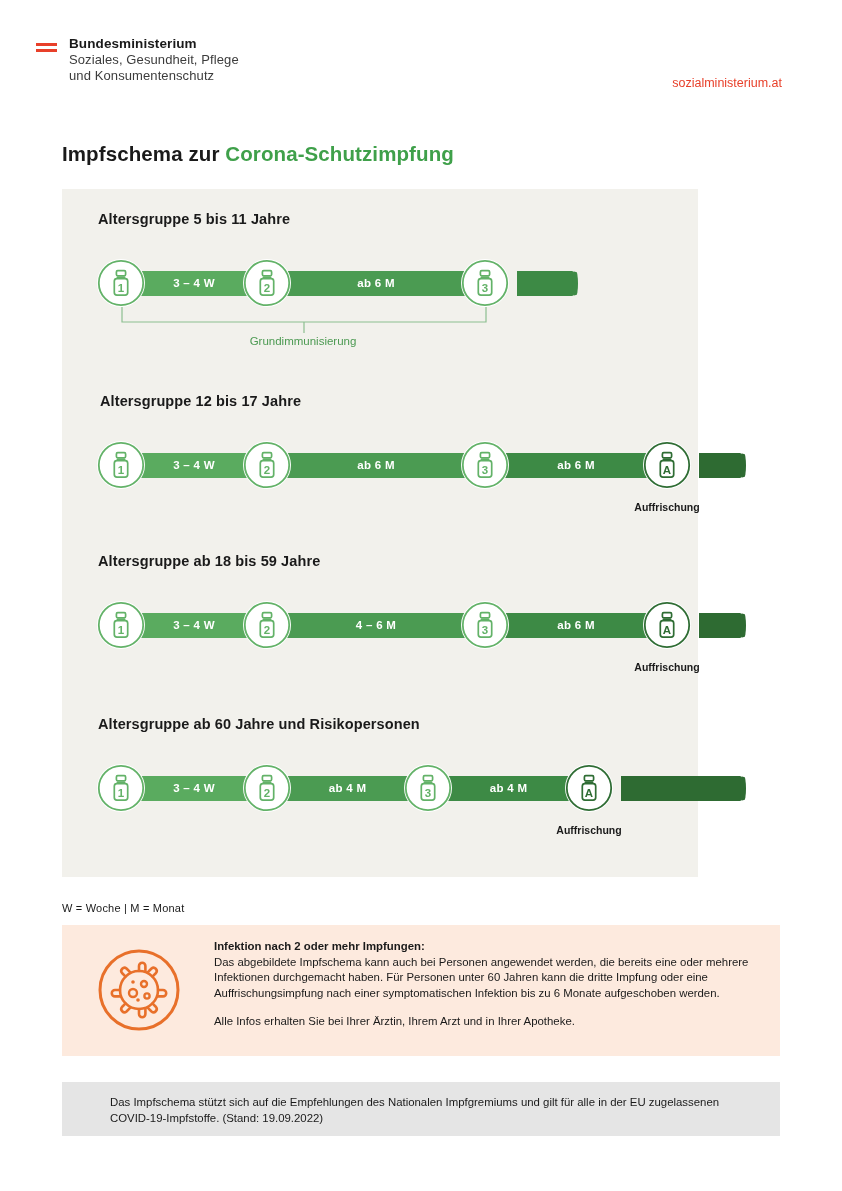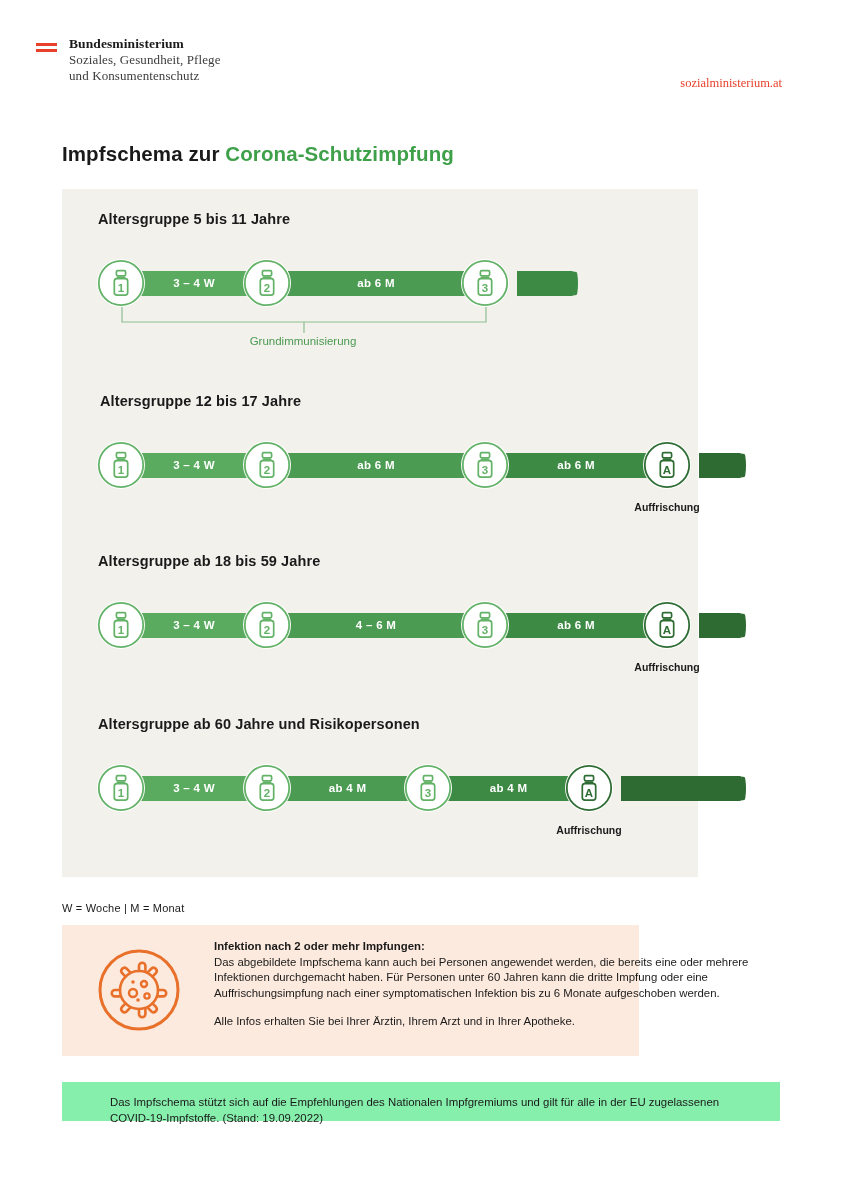--- a/index.html
+++ b/index.html
@@ -16,21 +16,20 @@
     color: #1a1a1a;
     overflow: hidden;
   }
 
   
   .header {
     position: absolute;
     left: 0; top: 0;
     width: 842px;
     height: 120px;
-    font-family: Liberation Serif, serif;
   }
   .logo-block {
     position: absolute;
     left: 36px;
     top: 36px;
     display: flex;
     align-items: flex-start;
     gap: 12px;
   }
   .flag-mark {
@@ -196,21 +195,21 @@
     color: #1a1a1a;
     letter-spacing: .2px;
     margin-top: 11px;
   }
 
   
   .note-box {
     position: absolute;
     left: 62px;
     top: 925px;
-    width: 577px;
+    width: 718px;
     height: 131px;
     background: #fdeade;
   }
   .virus-badge {
     position: absolute;
     left: 35px;
     top: 23px;
     width: 84px;
     height: 84px;
   }
@@ -226,22 +225,22 @@
   .note-heading { font-weight: bold; }
   .note-para { margin: 0; }
   .note-para.second { margin-top: 13px; }
 
   
   .footer-box {
     position: absolute;
     left: 62px;
     top: 1082px;
     width: 718px;
-    height: 39px;
-    background: #86efac;
+    height: 54px;
+    background: #e5e5e5;
   }
   .footer-text {
     position: absolute;
     left: 48px;
     top: 12px;
     width: 640px;
     font-size: 11.4px;
     line-height: 16px;
     color: #1a1a1a;
   }

